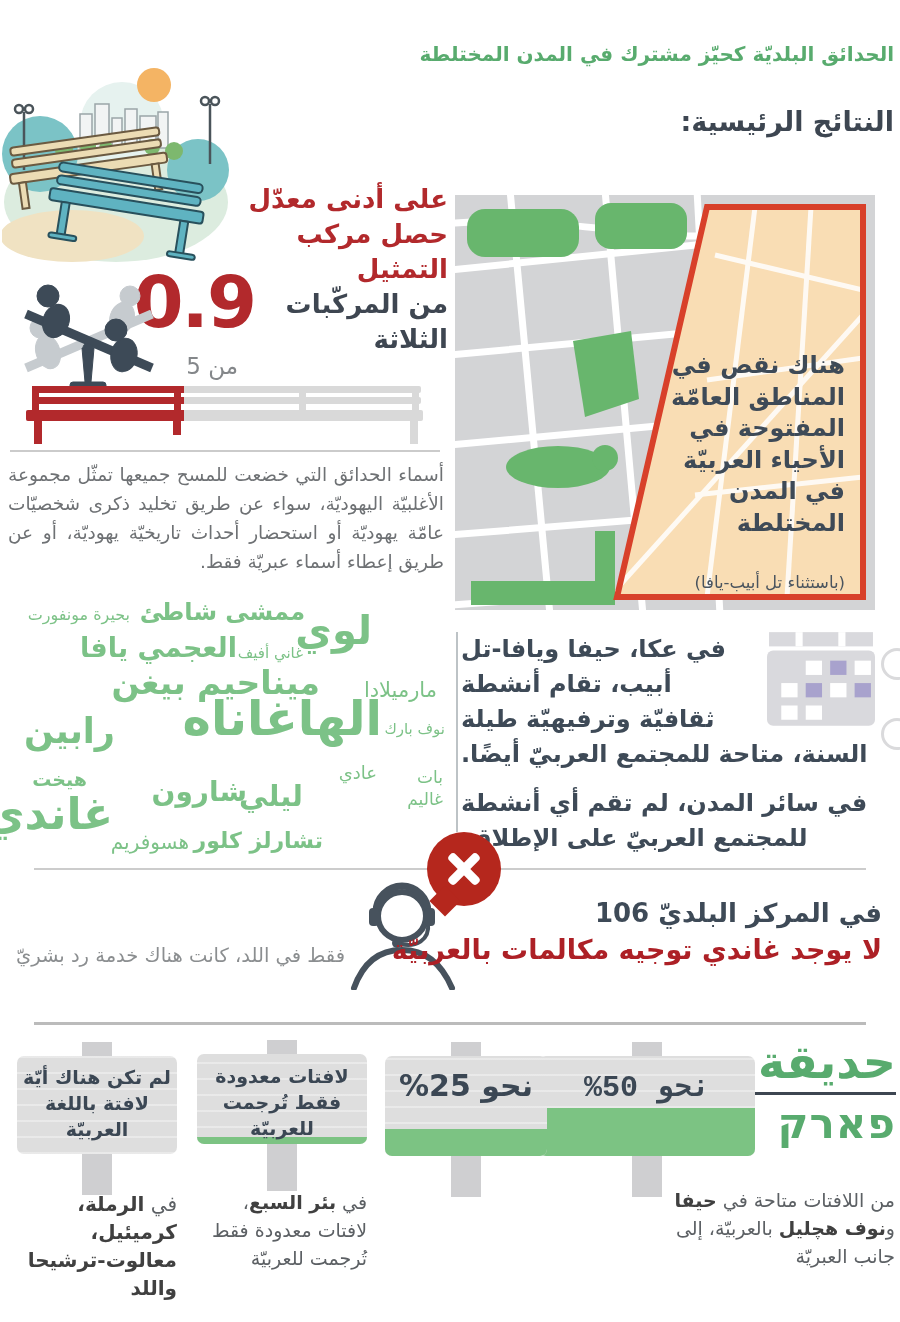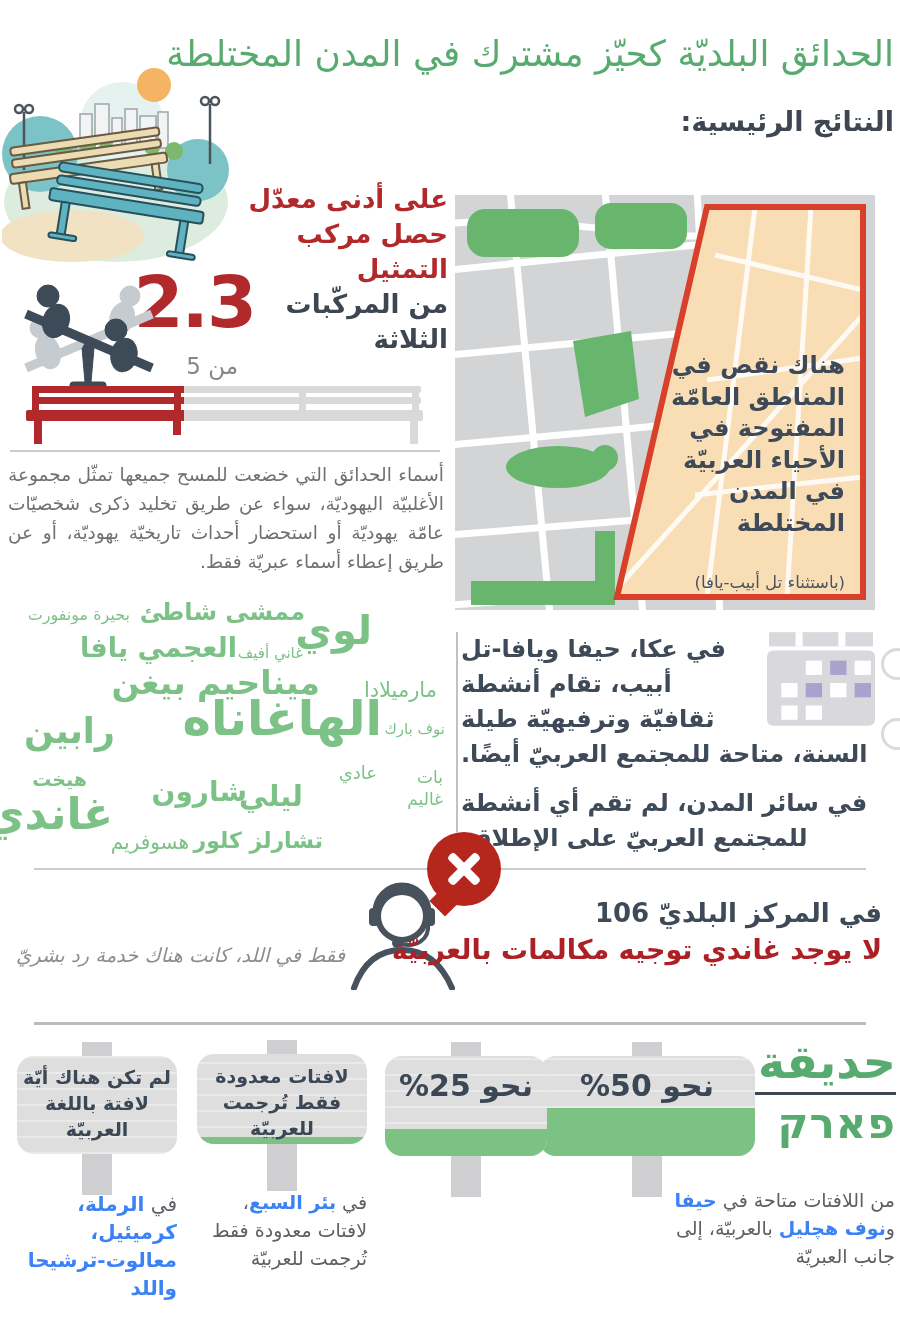--- a/index.html
+++ b/index.html
@@ -1,21 +1,21 @@
 <!DOCTYPE html>
 <html lang="ar" dir="rtl"><head>
 <meta charset="utf-8">
 <style>
   html,body{margin:0;padding:0;background:#fff;}
   .page{position:relative;width:900px;height:1322px;margin:0 auto;background:#fff;overflow:hidden;
         direction:rtl;font-family:"DejaVu Sans",sans-serif;color:#3d4651;}
   .abs{position:absolute;}
   .b{font-weight:bold;}
 
-  .title{top:34px;right:6px;left:150px;text-align:right;font-size:36px;line-height:40px;font-weight:normal;color:#58ab6e;}
+  .title{top:34px;right:6px;left:150px;text-align:right;font-size:20px;line-height:40px;font-weight:bold;color:#58ab6e;}
   .subtitle{top:106px;right:6px;font-size:27px;font-weight:bold;color:#3d4651;}
 
   .park{top:52px;left:2px;width:228px;height:218px;}
 
   .score-head{top:182px;right:452px;width:208px;text-align:right;font-weight:bold;font-size:26px;line-height:35px;}
   .score-red{color:#b2292c;} .score-dark{color:#3e4651;}
   .score-value{top:260px;right:645px;font-size:72px;font-weight:bold;color:#b2292c;direction:ltr;letter-spacing:-2px;}
   .score-outof{top:353px;right:662px;font-size:23px;color:#84878a;}
 
   .seesaw{top:270px;left:8px;width:158px;height:130px;}
@@ -40,44 +40,44 @@
 
   .div2{top:868px;left:34px;right:34px;border-top:2px solid #cccccc;}
   .bubble{top:832px;left:427px;width:74px;height:74px;background:#b5271d;border-radius:50%;z-index:3;}
   .bubble::before{content:"";position:absolute;left:7px;bottom:-6px;width:22px;height:22px;background:#b5271d;transform:rotate(45deg);}
   .bubble .xbar{position:absolute;left:50%;top:50%;width:40px;height:9px;background:#fff;border-radius:4px;}
   .bubble .x1{transform:translate(-50%,-50%) rotate(45deg);}
   .bubble .x2{transform:translate(-50%,-50%) rotate(-45deg);}
   .headset{top:876px;left:350px;width:106px;height:114px;}
   .hl-head{top:898px;right:18px;font-size:26px;font-weight:bold;color:#3e4a57;}
   .hl-alert{top:934px;right:18px;font-size:27px;font-weight:bold;color:#ad2026;}
-  .hl-note{top:944px;right:555px;white-space:nowrap;font-size:19.5px;color:#8b8e90;font-style:italic;}
+  .hl-note{top:944px;right:555px;white-space:nowrap;font-size:19.5px;color:#8b8e90;}
 
   .div3{top:1022px;left:34px;right:34px;border-top:3px solid #bbbbbb;}
 
   .logo{top:1036px;right:4px;width:150px;text-align:right;}
   .logo-ar{font-size:46px;font-weight:bold;color:#58ab6e;line-height:1.15;}
   .logo-divider{border:none;border-top:3px solid #3d4651;width:142px;margin:3px 0 6px;}
   .logo-he{font-size:42px;font-weight:bold;color:#58ab6e;direction:ltr;letter-spacing:1px;line-height:1.1;}
 
   .sign{position:absolute;top:1042px;text-align:center;}
   .sign .ptop{width:30px;height:16px;background:#cfcfd1;margin:0 auto;}
-  .sign .board{position:relative;height:100px;background:#dedede;border-radius:17px;overflow:hidden;margin-top:-2px;
+  .sign .board{position:relative;height:100px;background:#dedede;border-radius:7px;overflow:hidden;margin-top:-2px;
                background-image:repeating-linear-gradient(0deg,rgba(255,255,255,.35) 0 2px,transparent 2px 16px);}
   .board .fill{position:absolute;left:0;right:0;bottom:0;background:#7cc383;}
   .board .lbl{position:relative;z-index:1;color:#3b4754;font-weight:bold;}
   .sign .pbot{width:30px;height:42px;background:#cfcfd1;margin:-1px auto 0;}
-  .s1{right:145px;width:216px;} .s2{right:353px;width:162px;}
+  .s1{right:145px;width:216px;font-family:Liberation Mono, monospace;} .s2{right:353px;width:162px;}
   .s3{right:533px;width:170px;top:1040px;} .s4{right:723px;width:160px;}
   .lbl-pct{font-size:30px;padding-top:12px;}
   .lbl-txt{font-size:19px;line-height:26px;padding-top:9px;}
   .lbl-red{font-size:19px;line-height:26px;padding-top:8px;color:#c23a33;}
 
   .cap{position:absolute;font-size:19px;line-height:28px;color:#5c6064;text-align:right;}
-  .cap b{color:#3b82f6;}
+  .cap b{color:#404040;}
   .c1{top:1186px;right:5px;width:258px;}
   .c2{top:1190px;right:353px;width:168px;}
   .c3{top:1188px;right:533px;width:178px;}
   .c4{top:1190px;right:723px;width:170px;font-size:20px;}
 </style>
 </head>
 <body>
 
 <div class="page">
 
@@ -131,21 +131,21 @@
         <rect x="120" y="71" width="28" height="5" rx="3"></rect>
     </g>
   </svg>
 
   <div class="abs score-head">
     <div class="score-red">على أدنى معدّل</div>
     <div class="score-red">حصل مركب التمثيل</div>
     <div class="score-dark">من المركّبات</div>
     <div class="score-dark">الثلاثة</div>
   </div>
-  <div class="abs score-value">2.3</div>
+  <div class="abs score-value">0.9</div>
   <div class="abs score-outof">من 5</div>
 
   <svg class="abs seesaw" viewBox="0 0 150 130">
     <g fill="#c6cbcf" stroke="#c6cbcf">
       <line x1="14" y1="98" x2="140" y2="44" stroke-width="9"></line>
       <circle cx="28" cy="58" r="10"></circle>
         <ellipse cx="36" cy="82" rx="12" ry="17" transform="rotate(-18 36 82)"></ellipse>
       <circle cx="118" cy="26" r="10"></circle>
         <ellipse cx="110" cy="48" rx="12" ry="16" transform="rotate(18 110 48)"></ellipse>
     </g>

